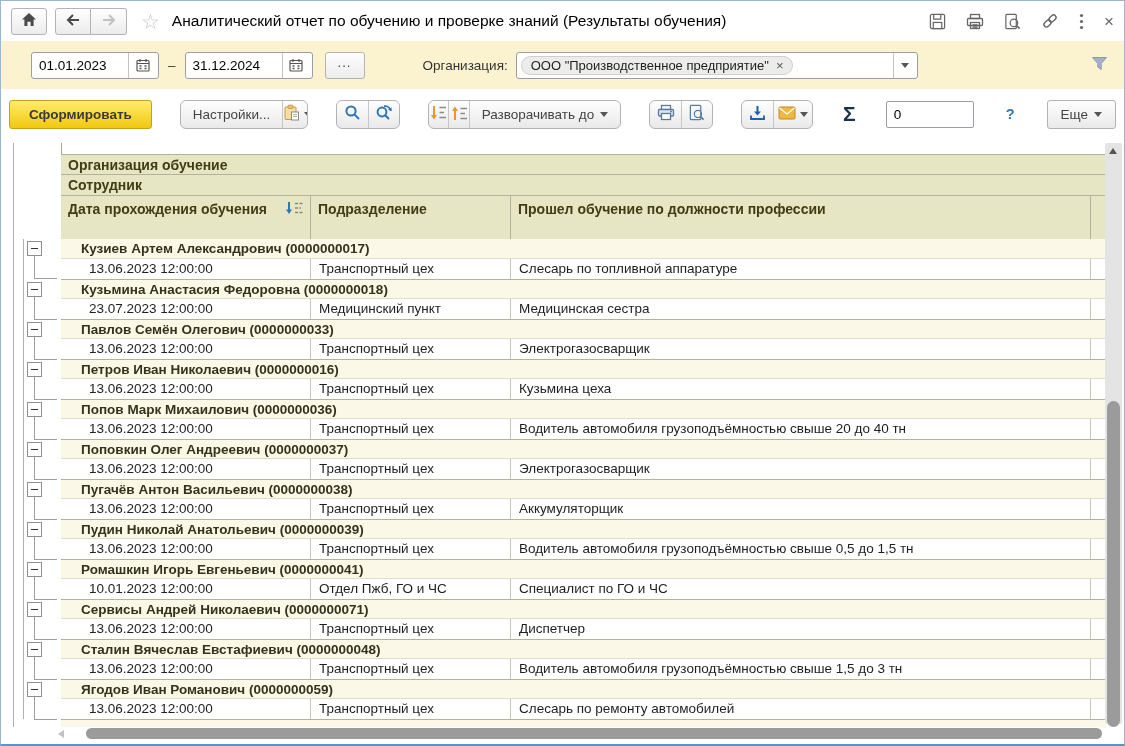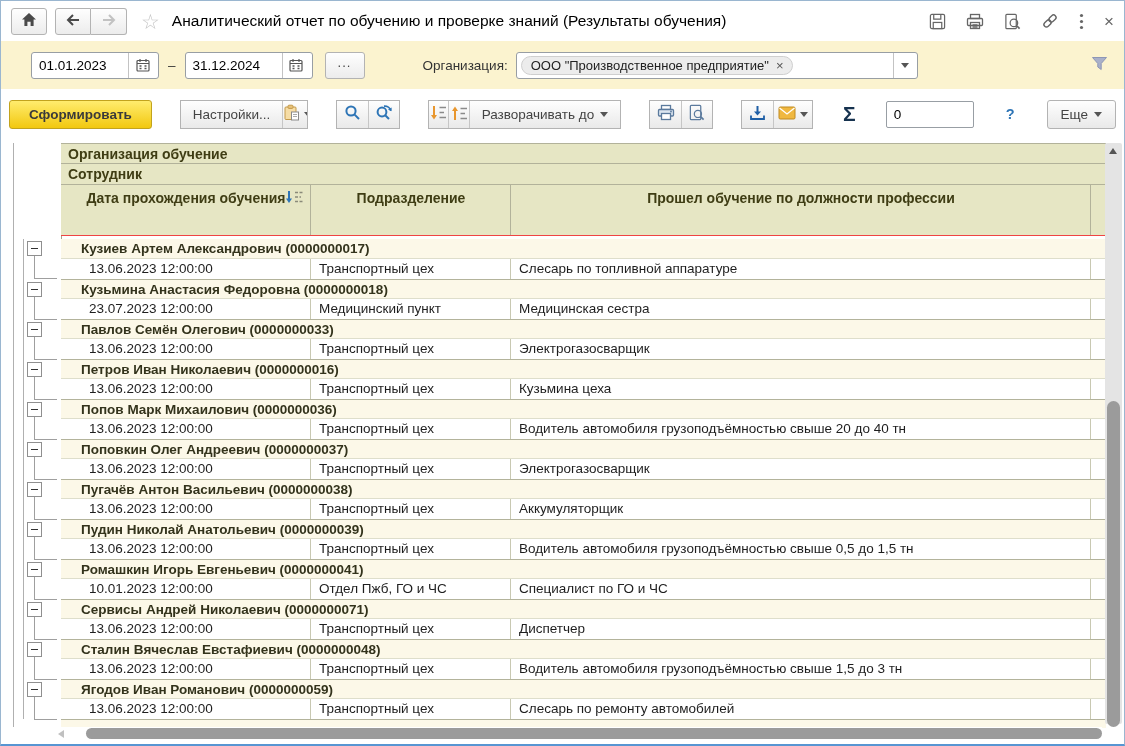--- a/index.html
+++ b/index.html
@@ -48,41 +48,41 @@
   .caret { width:0; height:0; border-left:4px solid transparent; border-right:4px solid transparent; border-top:5px solid #555; }
   .funnel { margin-left:auto; color:#9aa3c0; }
 
   
   .toolbar { height:50px; display:flex; align-items:center; gap:28px; padding:0 8px; background:#fff; flex:0 0 auto; }
   .btn { height:29px; display:flex; align-items:center; justify-content:center; padding:0 13px;
          background:linear-gradient(#fefefe,#e9e9e9); border:1px solid #b3b3b3; border-radius:3px;
          font-size:13.5px; color:#444; white-space:nowrap; gap:6px; }
   .btn-generate { background:linear-gradient(#ffec6e,#f2c80f); border-color:#c2a31d; color:#3a3a3a;
                   font-weight:bold; padding:0 19px; }
-  .btn-group { display:flex; align-items:stretch; height:29px; border:1px solid #b3b3b3; border-radius:0; overflow:hidden; background:linear-gradient(#fefefe,#e9e9e9); }
+  .btn-group { display:flex; align-items:stretch; height:29px; border:1px solid #b3b3b3; border-radius:6px; overflow:hidden; background:linear-gradient(#fefefe,#e9e9e9); }
   .btn-group > * { display:flex; align-items:center; justify-content:center; border:none; background:transparent; }
   .btn-group > * + * { border-left:1px solid #c6c6c6; }
   .seg-text { padding:0 12px; font-size:13.5px; color:#444; gap:6px; white-space:nowrap; }
   .seg-icon { width:36px; }
   .seg-icon.wide { width:46px; gap:4px; }
   .sigma { margin-left:auto; font-size:21px; font-weight:bold; color:#16324f; padding:0 2px; }
   .sum-input { width:88px; height:27px; border:1px solid #989ea4; border-radius:2px; padding:0 7px;
                font:13.5px "Liberation Sans", sans-serif; color:#000; }
   .help { color:#2e75b6; font-weight:bold; font-size:14.5px; padding:0 4px; }
 
   
   .report { position:relative; flex:1; background:#fff; overflow:hidden; }
   .tree-line { position:absolute; width:1px; background:#b0b0b0; }
   .table-left-line { position:absolute; left:60px; top:4px; height:584px; width:1px; background:#a6a68c; }
 
-  .thead { position:absolute; left:60px; top:4px; width:1045px; }
+  .thead { position:absolute; left:60px; top:15px; width:1045px; }
   .sect-row { height:21px; line-height:21px; background:#e6e6c4; border-bottom:1px solid #b2b29a;
               font-weight:bold; font-size:14px; color:#3f3d14; padding-left:7px; }
   .sect-row:first-child { border-top:1px solid #b2b29a; }
-  .col-row { height:51px; background:#e6e6c4; border-bottom:1px solid #ef4444; display:flex;text-align:center; }
+  .col-row { height:51px; background:#e6e6c4; border-bottom:1px solid #ef4444; display:flex; }
   .col-cell { font-weight:bold; font-size:14px; color:#3f3d14; padding:3px 6px 0 7px; line-height:21px;
               border-right:1px solid #b2b29a; position:relative; }
   .col-c1 { width:250px; } .col-c2 { width:200px; } .col-c3 { width:580px; } .col-fill { flex:1; border-right:none; }
   .sort-ico { position:absolute; right:4px; top:5px; }
 
   .tbody { position:absolute; left:60px; top:100px; width:1045px; }
   .group-row { position:relative; height:20px; line-height:20px; background:#fcf8e8;
                border-top:1px solid #b3b39b; border-bottom:1px solid #dedecb; }
   .row-pair:first-child .group-row { border-top:none; }
   .group-label { font-weight:bold; color:#33331c; padding-left:20px; font-size:13.5px; white-space:nowrap; }

